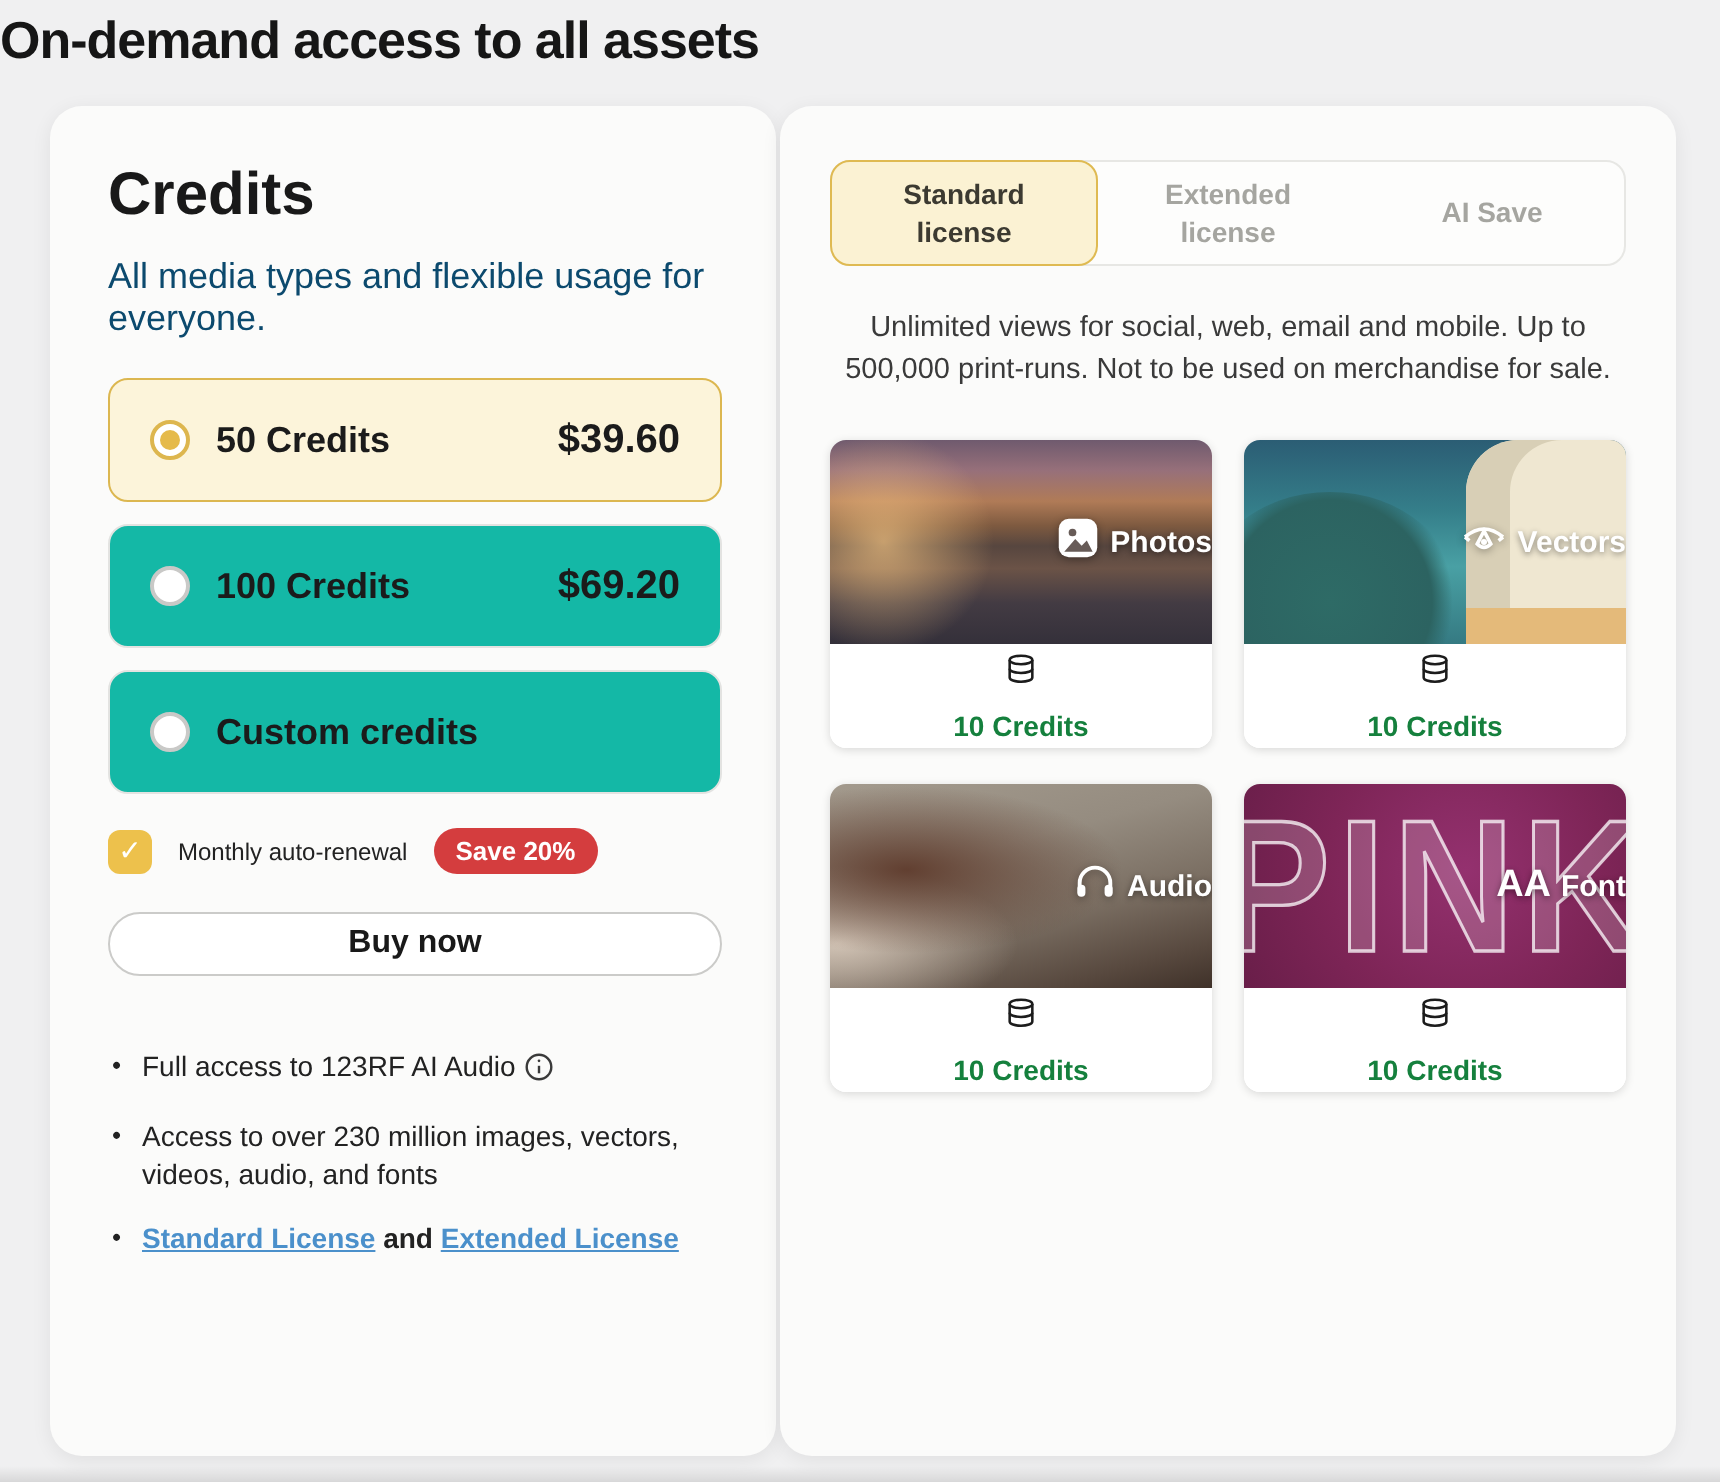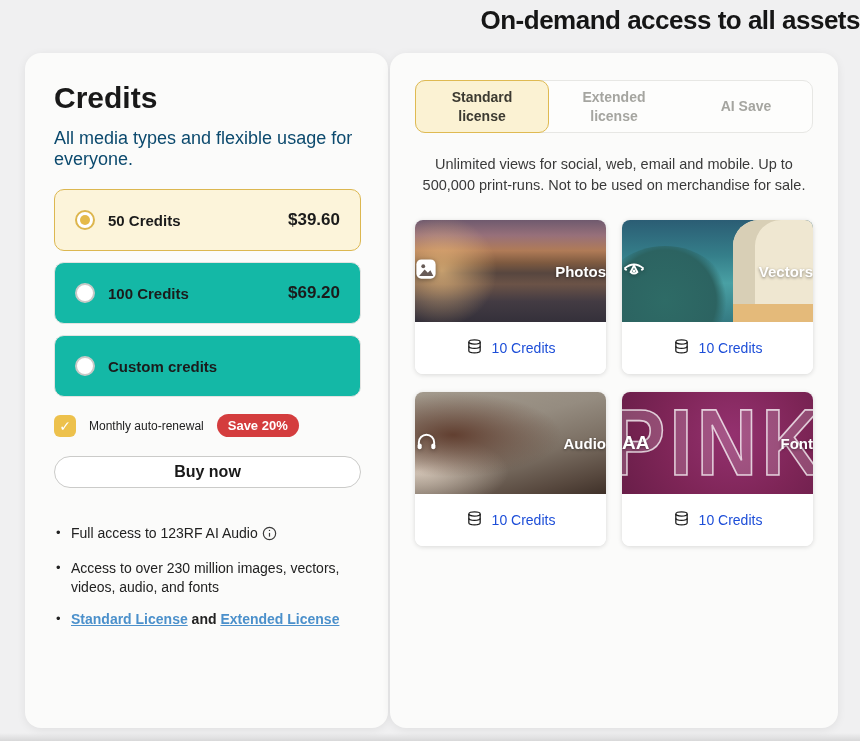--- a/index.html
+++ b/index.html
@@ -5,21 +5,21 @@
   * { margin: 0; padding: 0; box-sizing: border-box; }
   html, body { width: 860px; height: 741px; }
   body {
     font-family: "Liberation Sans", "DejaVu Sans", sans-serif;
     background: #f0f0f1;
     color: #1c1c1c;
     overflow: hidden;
     position: relative;
   }
   .page-title {
-    text-align: right;
+    text-align: left;
     font-size: 26px;
     font-weight: 700;
     letter-spacing: -0.5px;
     margin-top: 5px;
     color: #161616;
   }
   .layout {
     display: flex;
     gap: 2px;
     margin: 17px 22px 0 25px;
@@ -62,22 +62,22 @@
     flex: none;
     display: flex; align-items: center; justify-content: center;
   }
   .option-row.selected .radio { border-color: #ddb64e; }
   .option-row.selected .radio::after {
     content: "";
     width: 10px; height: 10px;
     border-radius: 50%;
     background: #e5ba4a;
   }
-  .option-label { font-size: 15px; font-weight: 700; color: #1b1b1b; }
-  .option-price { margin-left: auto; font-size: 17px; font-weight: 700; color: #1b1b1b; }
+  .option-label { font-size: 18px; font-weight: 700; color: #1b1b1b; }
+  .option-price { margin-left: auto; font-size: 20px; font-weight: 700; color: #1b1b1b; }
 
   .renewal-row { display: flex; align-items: center; margin-top: 17px; }
   .checkbox {
     width: 22px; height: 22px;
     border-radius: 6px;
     background: #edc14c;
     color: #fff;
     font-size: 14px; font-weight: 700;
     display: flex; align-items: center; justify-content: center;
     cursor: pointer;
@@ -178,39 +178,40 @@
     box-shadow: 0 1px 5px rgba(0,0,0,0.14);
     cursor: pointer;
   }
   .card-art {
     height: 102px;
     position: relative;
     overflow: hidden;
   }
   .card-overlay {
     position: absolute; inset: 0;
-    display: flex; align-items: center; justify-content: space-between;
-    gap: 27px;
+    display: flex; align-items: center; justify-content: flex-end;
+    gap: 5px;
     z-index: 2;
   }
   .card-overlay .card-name {
     color: #fff;
     font-size: 15px;
     font-weight: 700;
     text-shadow: 0 1px 3px rgba(0,0,0,0.45);
   }
   .card-overlay svg { filter: drop-shadow(0 1px 2px rgba(0,0,0,0.35)); }
   .card-credits {
     height: 52px;
     display: flex; align-items: center; justify-content: center;
     gap: 9px;
     font-size: 14px;
-    font-weight: 400;
-    color: #1d4ed8;
+    font-weight: 700;
+    color: #15803d;
     background: #fff;
+    flex-direction: column;
   }
 
   
   .art-photos {
     background:
       radial-gradient(circle at 14% 50%, rgba(255,205,135,0.65) 0%, rgba(255,205,135,0) 32%),
       linear-gradient(180deg, #6f5a6e 0%, #97707a 15%, #b07b57 30%, #7e5a40 42%, #57463f 52%, #6b5347 63%, #433b43 80%, #34303a 100%);
   }
   .art-videos {
     background:

